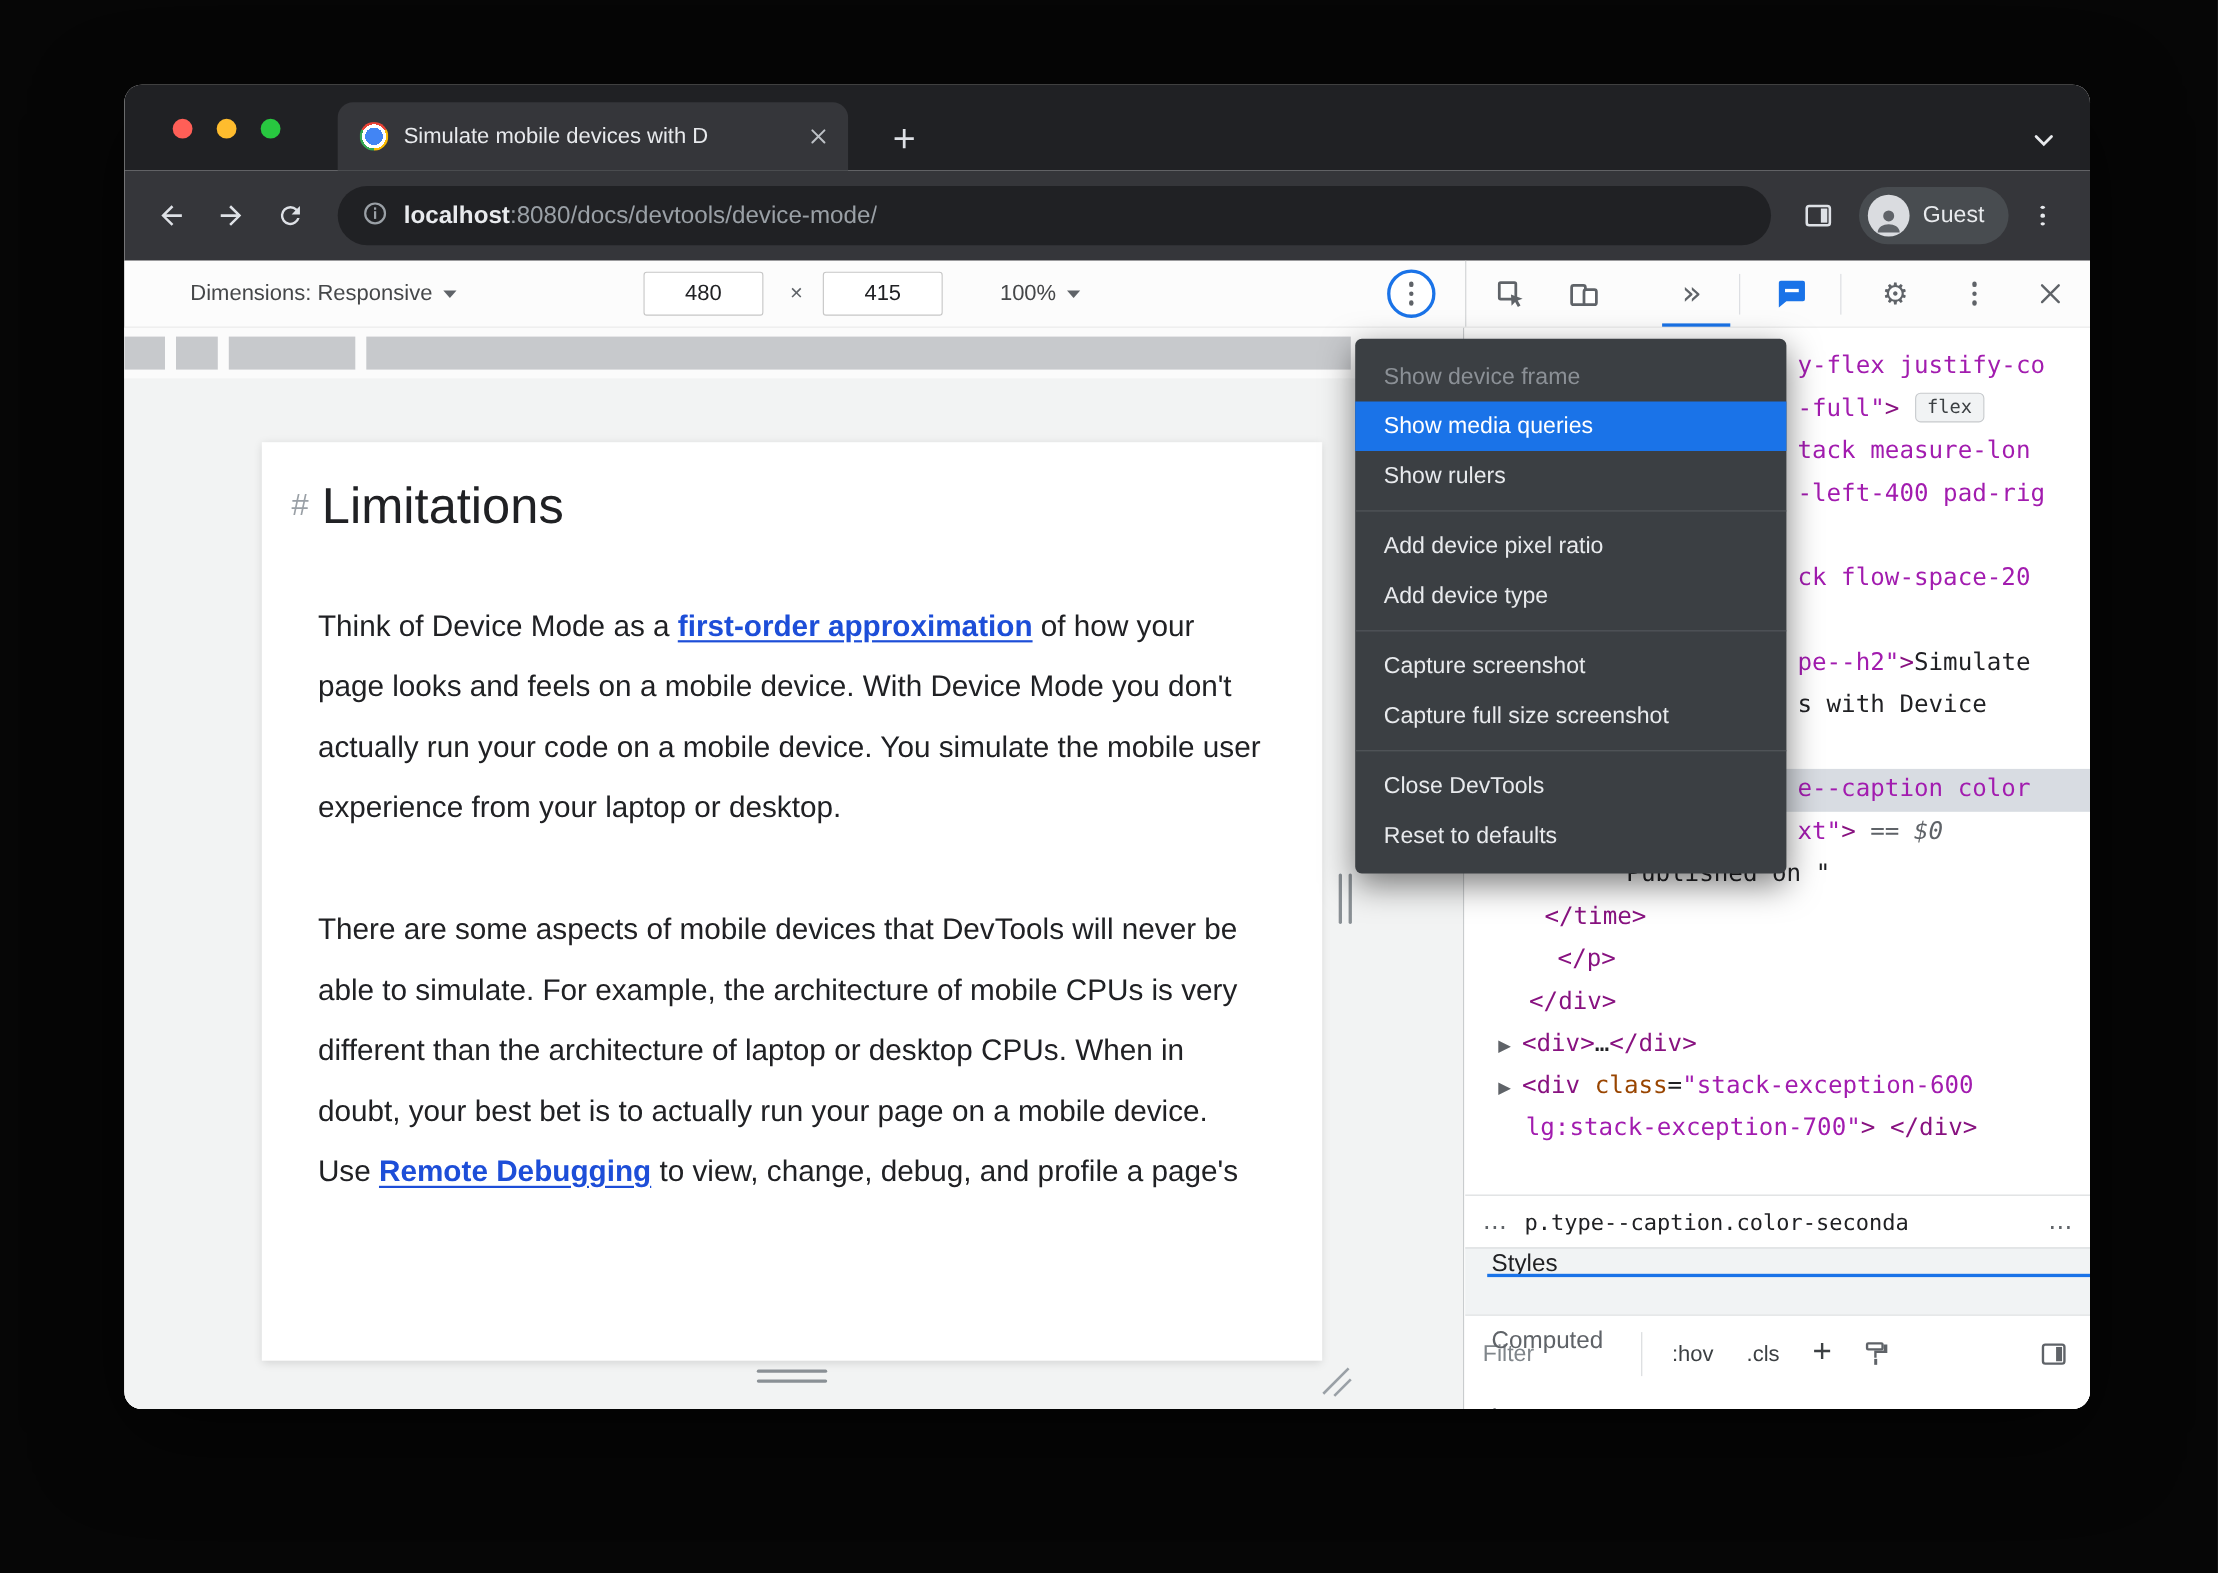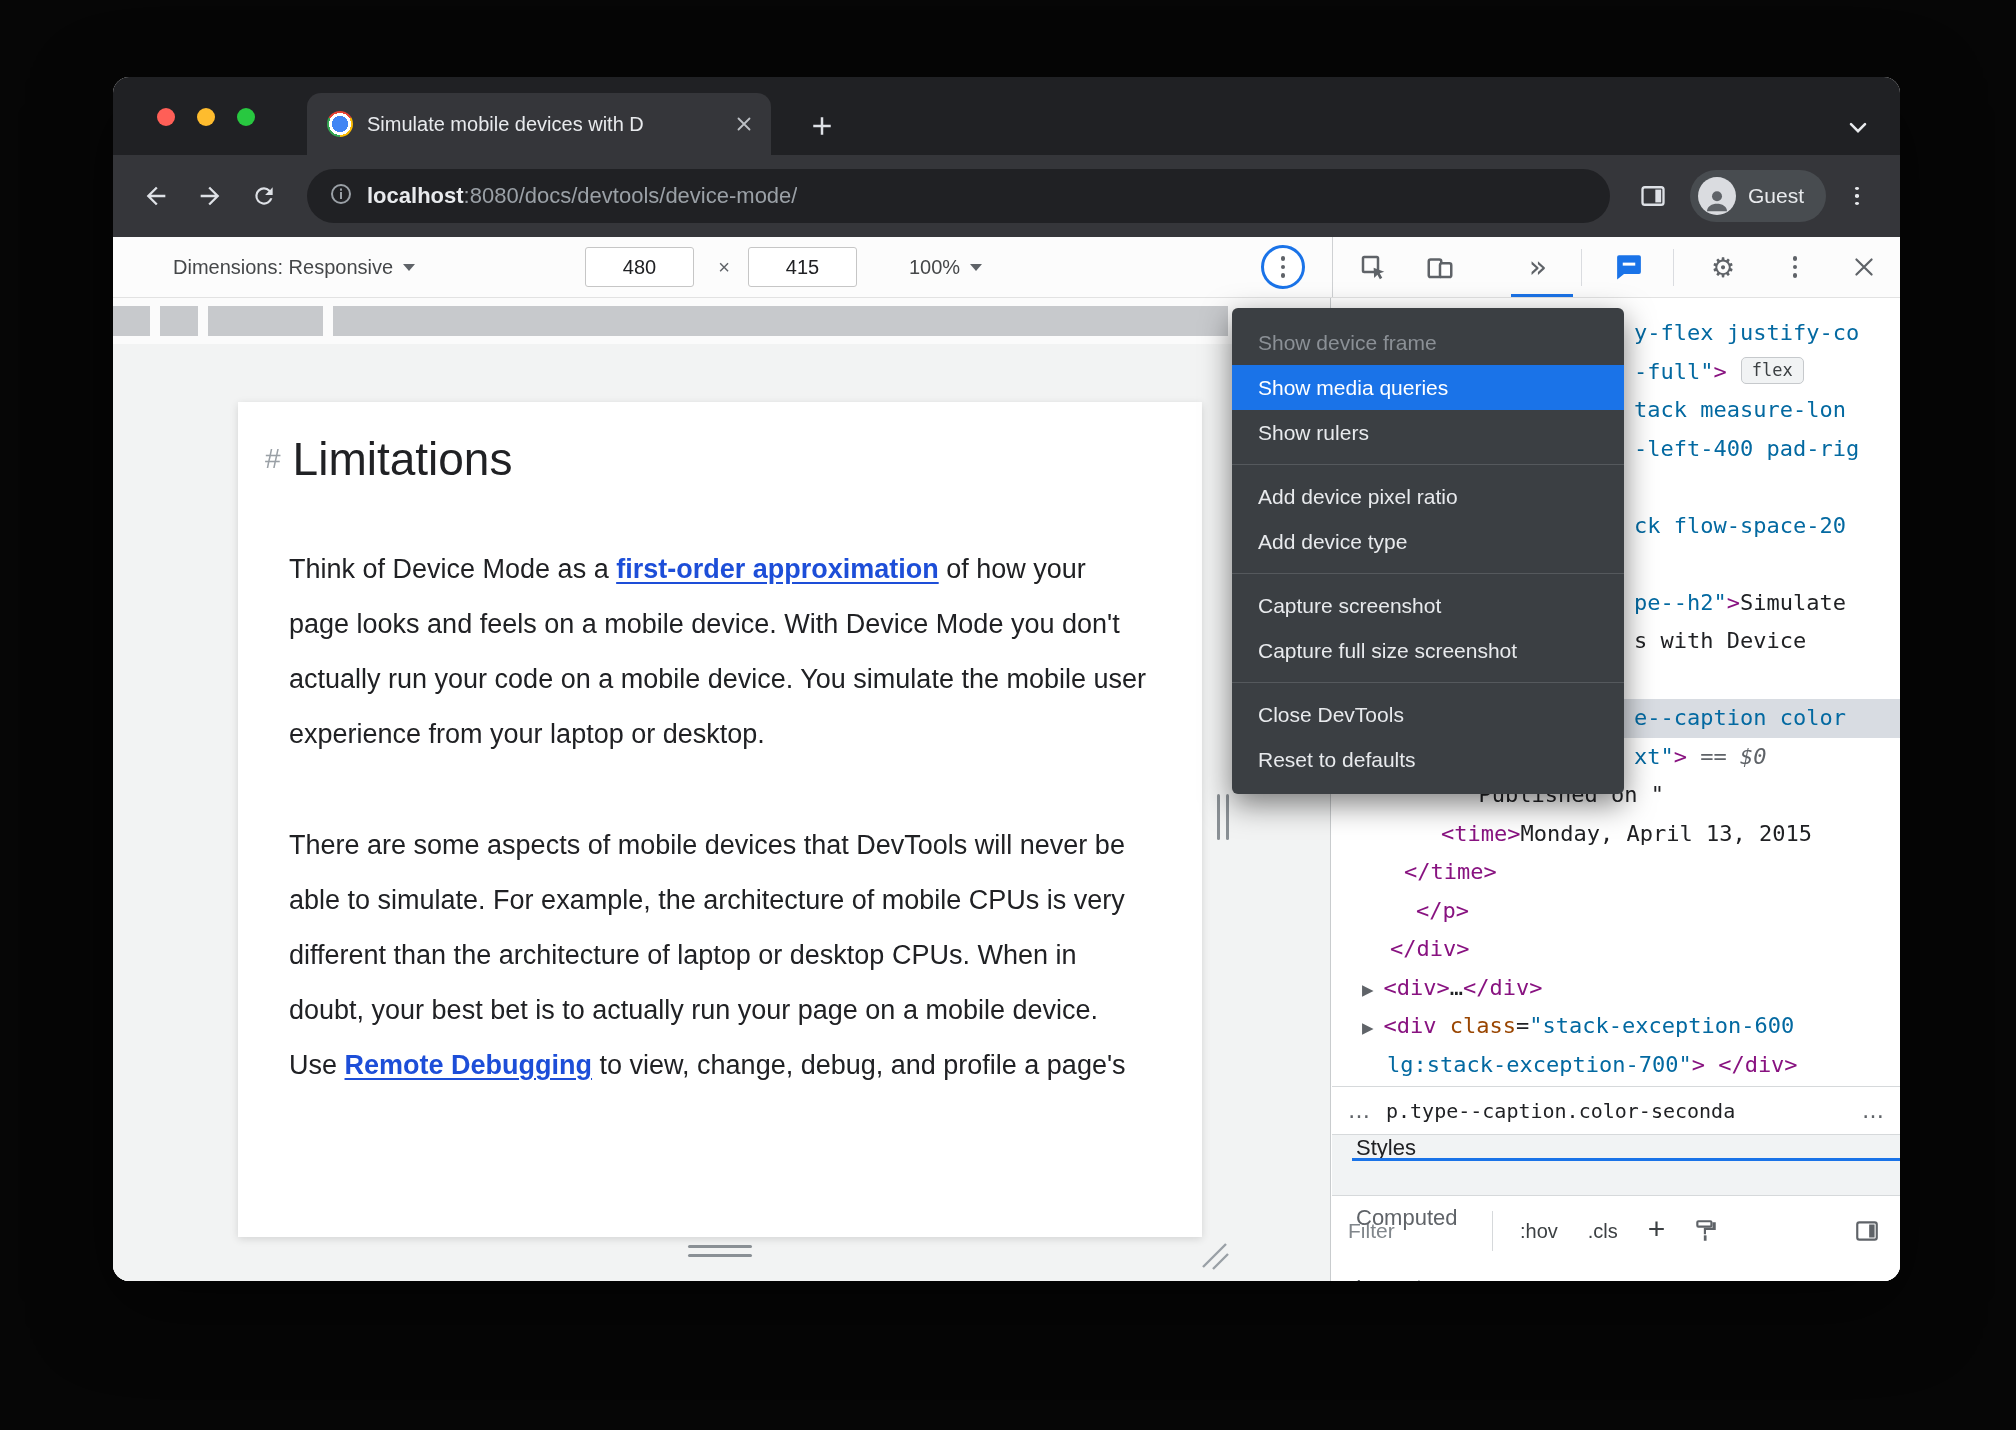--- a/index.html
+++ b/index.html
@@ -90,21 +90,21 @@
   .h-bottom i{width:64px;height:3px;background:#8a9095;border-radius:2px;display:block;}
   .h-corner{position:absolute;left:1086px;top:942px;}
 
   
   .dt-panel{position:absolute;left:1219px;top:0;width:568px;height:100%;background:#fff;
     display:flex;flex-direction:column;}
   .code{height:788px;overflow:hidden;padding-top:16px;font-family:"DejaVu Sans Mono",monospace;
     font-size:22px;}
   .code-line{height:38.5px;line-height:38.5px;white-space:pre;}
   .code-line.hl{background:#d8dce2;}
-  .tk-v{color:#0369a1}.tk-p{color:#881280}.tk-a{color:#994500}.tk-x{color:#202124}
+  .tk-v{color:#a21caf}.tk-p{color:#881280}.tk-a{color:#994500}.tk-x{color:#202124}
   .tk-g{color:#5f6368}.tk-gi{color:#5f6368;font-style:italic}
   .tk-arr{color:#5f6368;font-size:15px;margin-right:10px;font-family:"DejaVu Sans",sans-serif;}
   .tk-badge{display:inline-block;font-size:17px;line-height:25px;padding:0 10px;margin-left:14px;
     border:1px solid #c6c9cc;border-radius:5px;background:#f1f3f4;color:#3c4043;vertical-align:3px;}
 
   .crumbbar{height:48px;border-top:1px solid #d6d9db;display:flex;align-items:center;padding:0 16px;
     gap:16px;font-family:"DejaVu Sans Mono",monospace;font-size:20px;color:#202124;}
   .crumb-more{color:#5f6368;font-size:22px;font-family:"DejaVu Sans",sans-serif;}
   .crumb-more.right{margin-left:auto;}
   .crumb{white-space:nowrap;overflow:hidden;}
@@ -325,21 +325,20 @@
             <div class="code-line" style="padding-left: 302px;"><span class="tk-v">-left-400 pad-rig</span></div>
             <div class="code-line" style="padding-left: 302px;"></div>
             <div class="code-line" style="padding-left: 302px;"><span class="tk-v">ck flow-space-20</span></div>
             <div class="code-line" style="padding-left: 302px;"></div>
             <div class="code-line" style="padding-left: 302px;"><span class="tk-v">pe--h2"</span><span class="tk-p">&gt;</span><span class="tk-x">Simulate</span></div>
             <div class="code-line" style="padding-left: 302px;"><span class="tk-x">s with Device</span></div>
             <div class="code-line" style="padding-left: 302px;"></div>
             <div class="code-line hl" style="padding-left: 302px;"><span class="tk-v">e--caption color</span></div>
             <div class="code-line" style="padding-left: 302px;"><span class="tk-v">xt"</span><span class="tk-p">&gt;</span><span class="tk-g"> == </span><span class="tk-gi">$0</span></div>
             <div class="code-line" style="padding-left: 120px;"><span class="tk-x">" Published on "</span></div>
-            <div class="code-line" style="padding-left: 109px;"><span class="tk-p">&lt;time&gt;</span><span class="tk-x">Monday, April 13, 2015</span></div>
             <div class="code-line" style="padding-left: 72px;"><span class="tk-p">&lt;/time&gt;</span></div>
             <div class="code-line" style="padding-left: 84px;"><span class="tk-p">&lt;/p&gt;</span></div>
             <div class="code-line" style="padding-left: 58px;"><span class="tk-p">&lt;/div&gt;</span></div>
             <div class="code-line" style="padding-left: 30px;"><span class="tk-arr">▶</span><span class="tk-p">&lt;div&gt;</span><span class="tk-x">…</span><span class="tk-p">&lt;/div&gt;</span></div>
             <div class="code-line" style="padding-left: 30px;"><span class="tk-arr">▶</span><span class="tk-p">&lt;div </span><span class="tk-a">class</span><span class="tk-x">=</span><span class="tk-v">"stack-exception-600</span></div>
             <div class="code-line" style="padding-left: 55px;"><span class="tk-v">lg:stack-exception-700"</span><span class="tk-p">&gt;</span><span class="tk-x"> </span><span class="tk-p">&lt;/div&gt;</span></div>
           </div>
 
         <div class="crumbbar">
           <span class="crumb-more">…</span>

